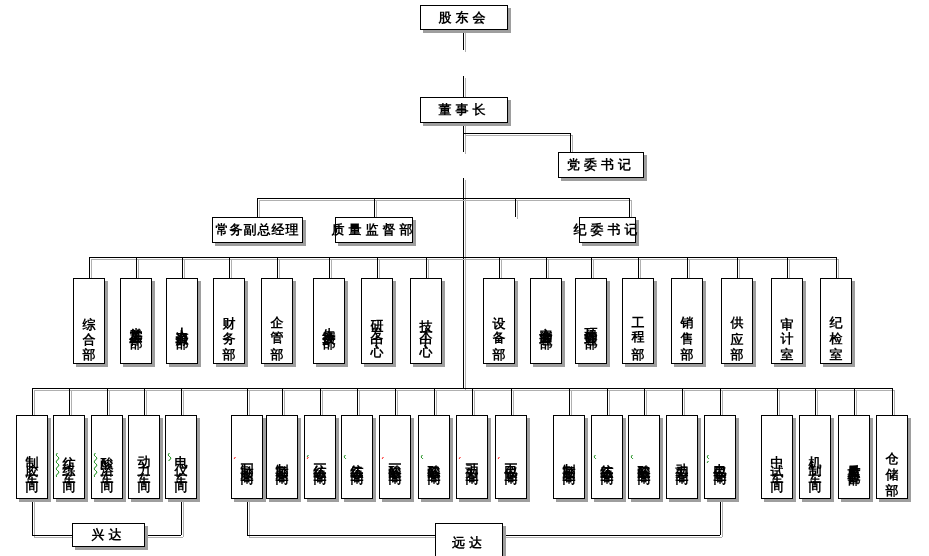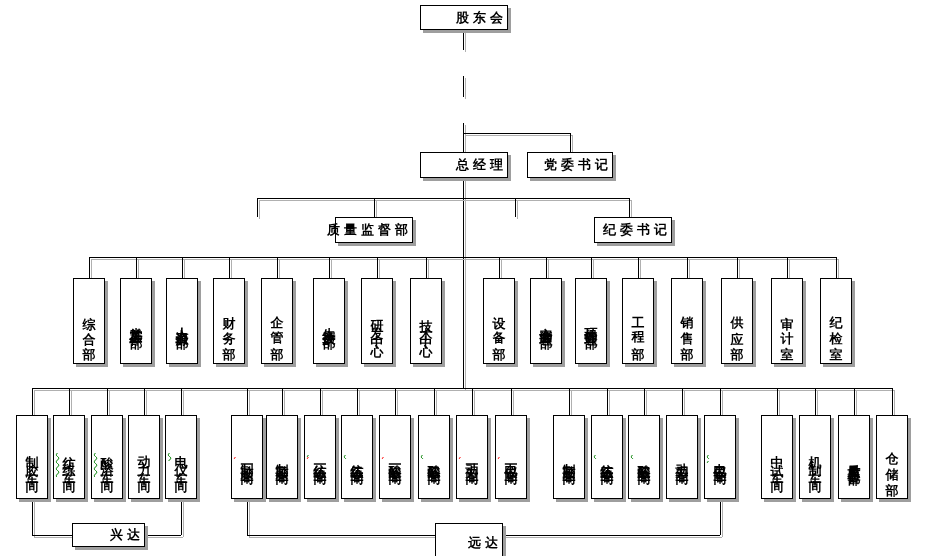--- a/index.html
+++ b/index.html
@@ -5,21 +5,21 @@
   html,body{margin:0;padding:0;background:#fff;}
   .canvas{position:relative;width:929px;height:556px;background:#ffffff;
           font-family:"DejaVu Sans",sans-serif;font-weight:700;color:#000;overflow:hidden;}
   
   .ln{position:absolute;background:#000;box-shadow:2px 2px 0 #b0b0b0;}
   .lv{width:1px;}
   .lh{height:1px;}
   
   .box{position:absolute;background:#fff;border:1px solid #000;box-sizing:border-box;
        box-shadow:3px 3px 0 #9e9e9e;display:flex;align-items:center;justify-content:center;}
-  .hbox{font-size:13px;letter-spacing:4px;white-space:nowrap;justify-content:flex-end;}
+  .hbox{font-size:13px;letter-spacing:4px;white-space:nowrap;}
   .hbox.tight{letter-spacing:1px;}
   .vbox{font-size:13px;}
   .vtext{writing-mode:vertical-lr;text-orientation:upright;line-height:1;}
   .ls3{letter-spacing:15px;margin-top:15px;}
   .ls4{letter-spacing:8px;margin-top:8px;}
   .ls5{letter-spacing:2px;margin-top:2px;}
   
   [data-wavy]{text-decoration-line:underline;text-decoration-style:wavy;
               text-decoration-thickness:1px;text-underline-offset:1px;}
   [data-wavy="red"]{text-decoration-color:#ff0000;}
@@ -90,31 +90,34 @@
   <div class="ln lv" style="left:181px;top:499px;height:36px"></div>
   <div class="ln lh" style="left:145px;top:535px;width:36px"></div>
   <div class="ln lv" style="left:247px;top:499px;height:36px"></div>
   <div class="ln lh" style="left:247px;top:535px;width:188px"></div>
   <div class="ln lv" style="left:720px;top:499px;height:36px"></div>
   <div class="ln lh" style="left:503px;top:535px;width:217px"></div>
 
   <div class="box hbox" style="left:420px;top:5px;width:88px;height:25px">
       <span>股东会</span>
     </div>
-  <div class="box hbox" style="left:420px;top:152px;width:88px;height:26px">
-      <span>总经理</span>
-    </div>
-  <div class="box hbox" style="left:527px;top:152px;width:86px;height:26px">
+  <div class="box hbox" style="left:420px;top:97px;width:88px;height:26px">
+      <span>董事长</span>
+    </div>
+  <div class="box hbox" style="left:558px;top:152px;width:86px;height:26px">
       <span>党委书记</span>
     </div>
 
+  <div class="box hbox tight" style="left:212px;top:217px;width:91px;height:26px">
+      <span>常务副总经理</span>
+    </div>
   <div class="box hbox" style="left:335px;top:217px;width:78px;height:26px">
       <span>质量监督部</span>
     </div>
-  <div class="box hbox" style="left:594px;top:217px;width:78px;height:26px">
+  <div class="box hbox" style="left:579px;top:217px;width:57px;height:26px">
       <span>纪委书记</span>
     </div>
 
   <div class="box vbox" style="left:73px;top:278px;width:32px;height:86px">
       <span class="vtext ls3">综合部</span>
     </div>
   <div class="box vbox" style="left:120px;top:278px;width:32px;height:86px">
       <span class="vtext ls5">党群工作部</span>
     </div>
   <div class="box vbox" style="left:166px;top:278px;width:32px;height:86px">

